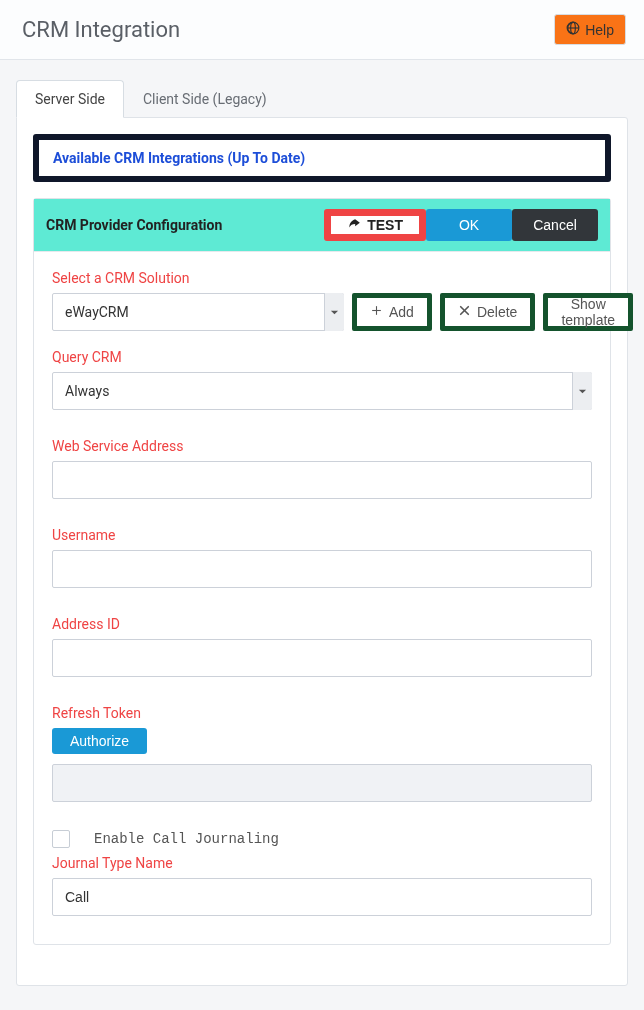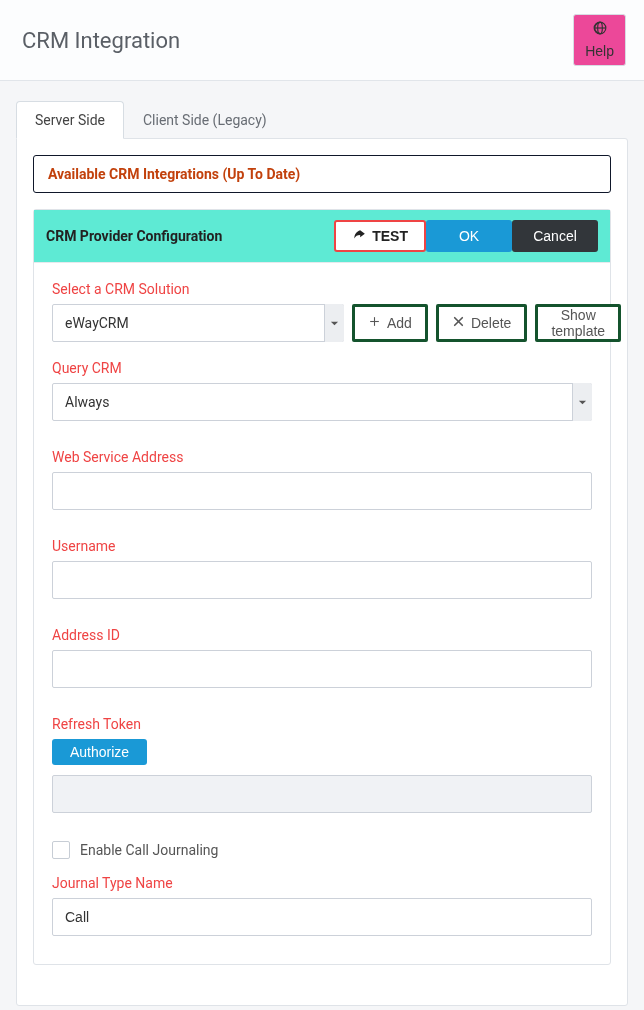--- a/index.html
+++ b/index.html
@@ -17,23 +17,23 @@
     display: flex; justify-content: space-between; align-items: center;
     padding: 14px 18px 14px 22px;
     background: #fcfdfe;
     border-bottom: 1px solid #e1e5ea;
   }
   .header h1 {
     margin: 0; font-size: 22px; font-weight: 400; color: #5a5f66;
   }
   .help-btn {
     display: inline-flex; align-items: center; gap: 5px;
-    background: #ec4899; border: 1px solid #d7dde3; border-radius: 3px;
+    background: #f97316; border: 1px solid #d7dde3; border-radius: 3px;
     padding: 6px 11px; cursor: pointer;
-    font-size: 14px; color: #333; flex-direction: column;
+    font-size: 14px; color: #333;
   }
   .help-btn svg { width: 14px; height: 14px; }
 
   
   .body { padding: 20px 16px 14px 16px; }
 
   
   .tabs { display: flex; }
   .tab {
     padding: 10px 18px;
@@ -53,25 +53,25 @@
 
   
   .panel {
     background: #fff;
     border: 1px solid #dfe3e8;
     border-radius: 0 3px 3px 3px;
     padding: 16px 16px 40px 16px;
   }
 
   .avail-bar {
-    border: 1px solid #0f172a;
+    border: 6px solid #0f172a;
     border-radius: 3px;
     padding: 10px 14px;
     font-weight: 700;
-    color: #c2410c;
+    color: #1d4ed8;
     margin-bottom: 16px;
   }
 
   
   .config-card {
     border: 1px solid #dfe3e8;
     border-radius: 3px;
   }
   .config-head {
     display: flex; align-items: center; gap: 0;
@@ -84,21 +84,21 @@
   }
   .btn {
     display: inline-flex; align-items: center; justify-content: center; gap: 6px;
     border: none; border-radius: 3px;
     padding: 0 16px; height: 32px;
     font-size: 14px; cursor: pointer;
     min-width: 86px;
   }
   .btn-test {
     background: #fff; color: #222; font-weight: 600;
-    border: 2px solid #ef4444;
+    border: 7px solid #ef4444;
   }
   .btn-test svg { width: 14px; height: 14px; }
   .btn-ok { background: #1a99d6; color: #fff; }
   .btn-cancel { background: #32363a; color: #fff; }
   .btn-authorize {
     background: #1a99d6; color: #fff; height: 26px; padding: 0 18px; min-width: 0;
   }
 
   .config-body { padding: 18px 18px 0 18px; }
 
@@ -123,39 +123,40 @@
     position: absolute; right: 0; top: 0; width: 20px; height: 38px;
     background: #eceef1; border-left: 1px solid #ccd1d9;
     display: flex; align-items: center; justify-content: center;
     pointer-events: none;
     border-top-right-radius: 2px; border-bottom-right-radius: 2px;
   }
   .select-caret svg { width: 9px; height: 9px; }
 
   .aux-btn {
     display: inline-flex; align-items: center; gap: 6px;
-    background: #fff; border: 3px solid #14532d; border-radius: 2px;
+    background: #fff; border: 5px solid #14532d; border-radius: 2px;
     padding: 0 13px; height: 38px; color: #555; cursor: pointer;
     font-size: 14px;
   }
   .aux-btn svg { width: 13px; height: 13px; }
 
   .field-block { margin-bottom: 28px; }
   .select-wide { position: relative; width: 100%; }
 
   .readonly-box {
     width: 100%; height: 38px;
     border: 1px solid #ccd1d9; border-radius: 2px;
     background: #f0f2f5;
     margin-top: 10px;
   }
 
   .check-row {
-    display: flex; align-items: center; gap: 10px;
-    margin: 22px 0 16px 0;
+    display: flex; align-items: center; gap: 24px;
+    margin: 22px 0 7px 0;
+    font-family: Liberation Mono, monospace;
   }
   .checkbox {
     width: 18px; height: 18px;
     border: 1px solid #c7cdd5; border-radius: 2px;
     background: #fff; cursor: pointer;
   }
   .check-label { color: #555; }
 
 </style>
 </head>

